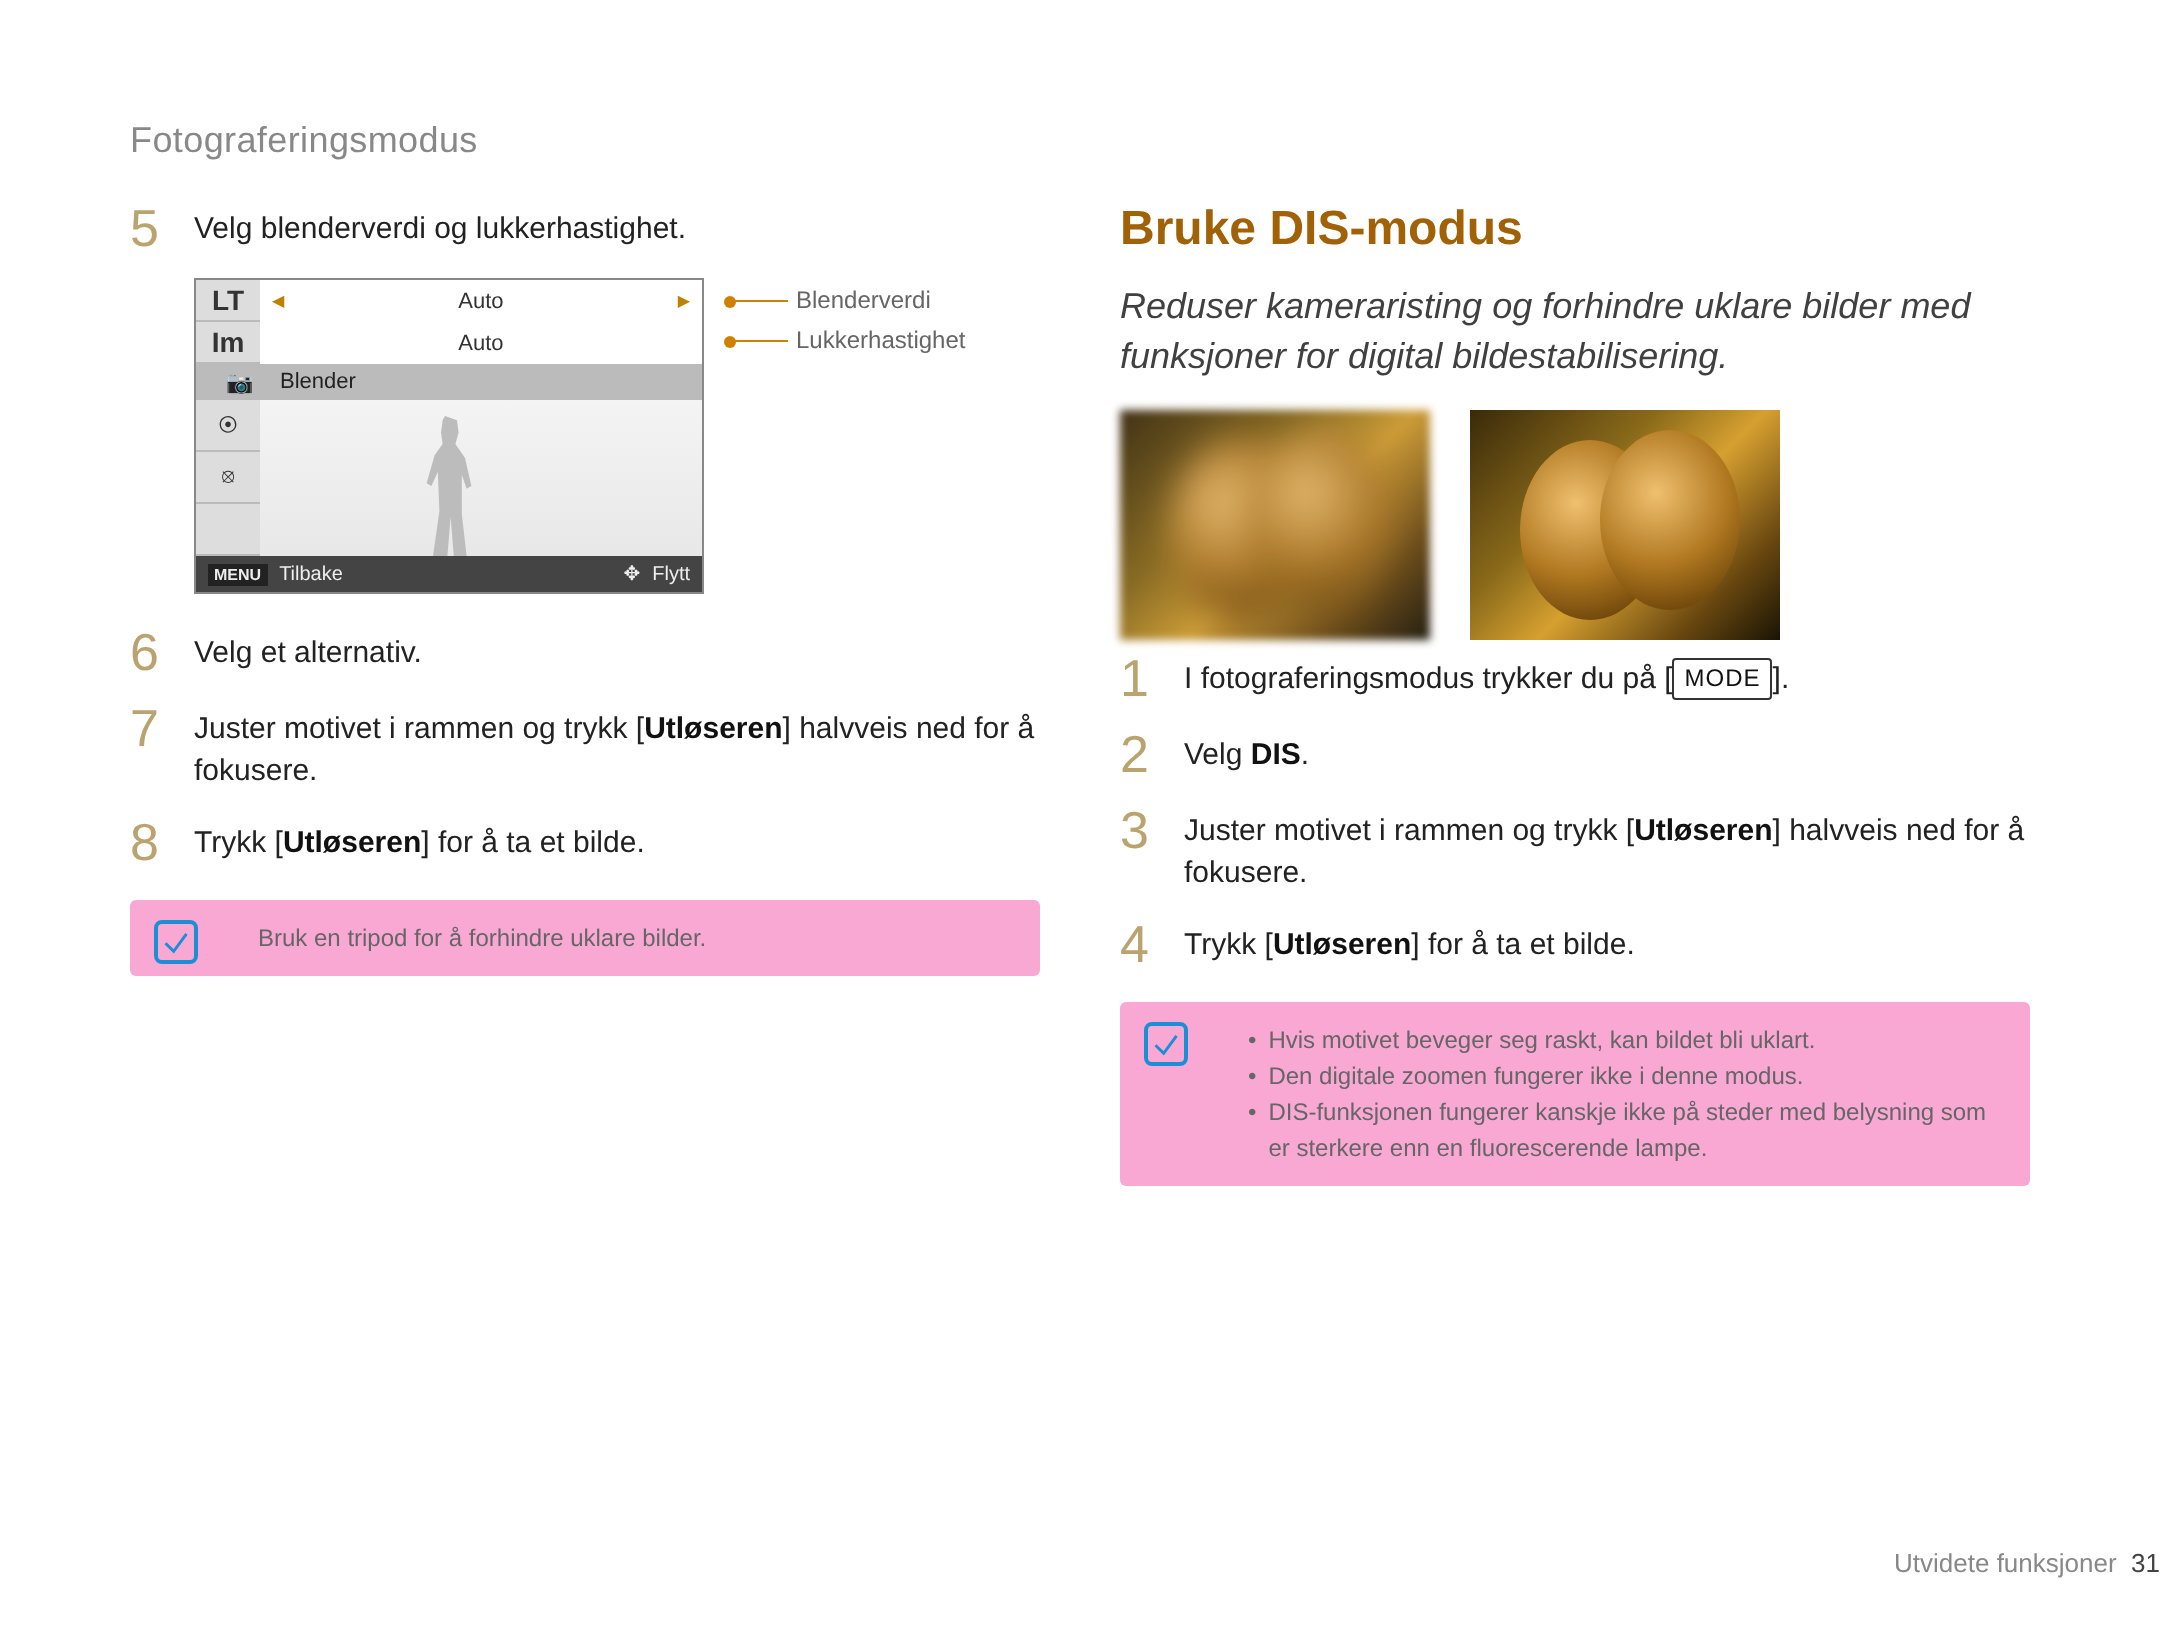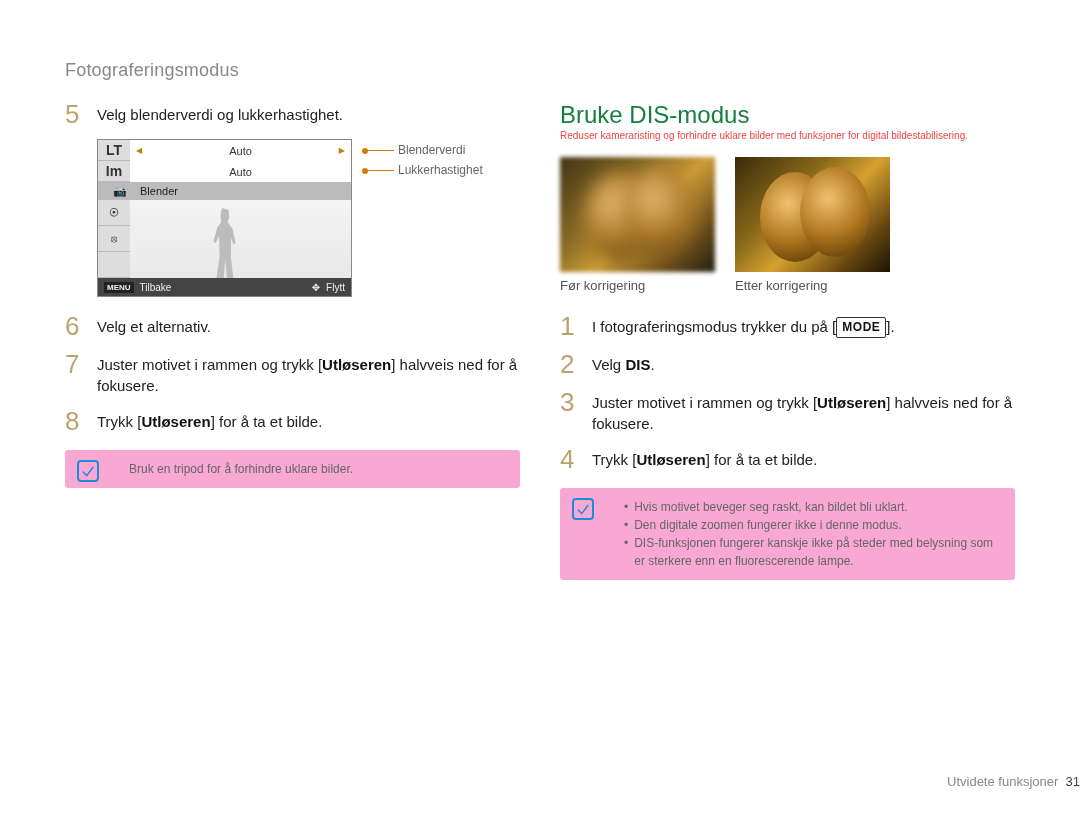--- a/index.html
+++ b/index.html
@@ -54,30 +54,31 @@
     margin: 4px 0 10px 36px;
     font-size: 13px;
     color: #555;
     line-height: 1.4;
     font-weight: 300;
   }
   .sub-bullet::before { content: "•"; }
 
   .heading2 {
     font-size: 24px;
-    color: #15803d;
-    font-weight: 400;
-    margin-bottom: 0;
+    color: #a16207;
+    font-weight: 700;
+    margin-bottom: 12px;
   }
   .intro {
-    font-size: 10px;
-    color: #ef4444;
+    font-size: 18px;
+    color: #404040;
     line-height: 1.4;
     margin-bottom: 14px;
     font-weight: 300;
+    font-style: italic;
   }
 
   .photo-row {
     display: flex;
     gap: 20px;
     margin-bottom: 6px;
   }
   .photo {
     width: 155px;
     height: 115px;
@@ -107,21 +108,21 @@
     color: #555;
     font-weight: 300;
   }
 
   .modebtn {
     display: inline-block;
     border: 1px solid #333;
     border-radius: 2px;
     padding: 1px 5px;
     font-size: 12px;
-    font-weight: 700;
+    font-weight: 400;
     vertical-align: 1px;
     letter-spacing: 0.5px;
     color: #111;
   }
 
   .note {
     background: #f9a8d4;
     border-radius: 3px;
     padding: 10px 14px 10px 64px;
     position: relative;
@@ -336,24 +337,20 @@
   </div>
 
   <div class="col">
     <div class="heading2">Bruke DIS-modus</div>
     <div class="intro">Reduser kameraristing og forhindre uklare bilder med funksjoner for digital bildestabilisering.</div>
 
     <div class="photo-row">
       <div class="photo blurred"></div>
       <div class="photo"></div>
     </div>
-    <div class="captions">
-      <div>Før korrigering</div>
-      <div>Etter korrigering</div>
-    </div>
 
     <div class="step">
       <div class="step-num">1</div>
       <div class="step-body">
         <span>I fotograferingsmodus trykker du på [</span><span class="modebtn">MODE</span><span>].</span>
       </div>
     </div>
 
     <div class="step">
       <div class="step-num">2</div>

